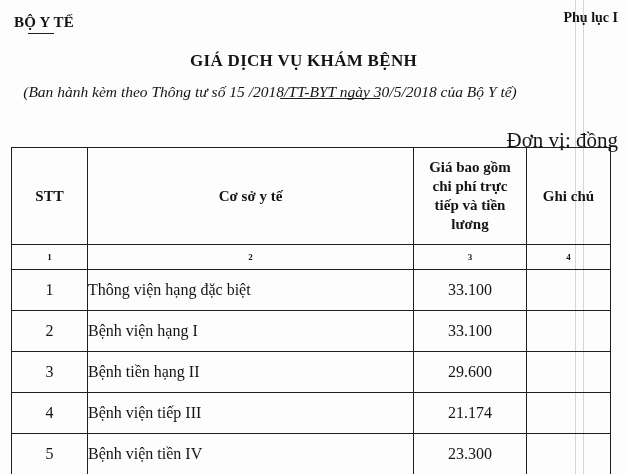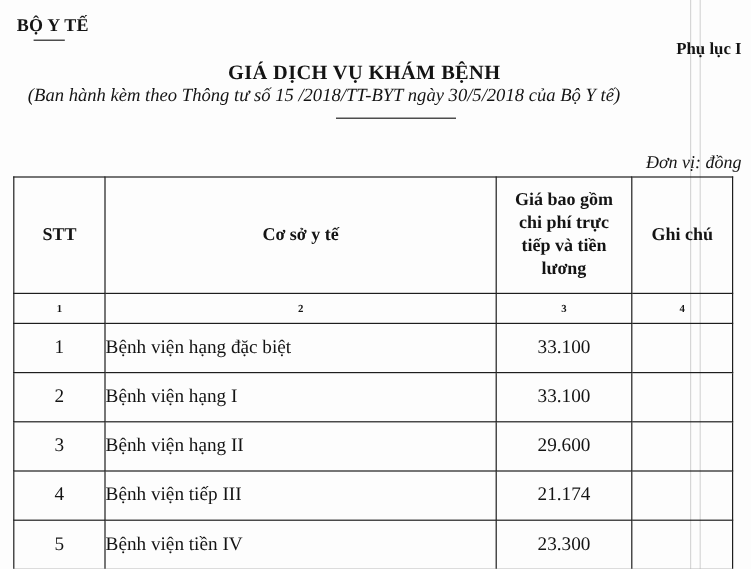--- a/index.html
+++ b/index.html
@@ -6,25 +6,25 @@
   body {
     width:626px; height:474px; overflow:hidden;
     background:#fdfdfd;
     font-family:"Liberation Serif", "DejaVu Serif", serif;
     color:#141414;
     position:relative;
   }
   .abs { position:absolute; }
   .org { left:14px; top:14px; font-weight:bold; font-size:15px; letter-spacing:0.2px; }
   .org-rule { left:28px; top:33px; width:26px; height:0; border-top:1.3px solid #222; }
-  .annex { right:8px; top:10px; font-weight:bold; font-size:14px;margin-top:24px; }
+  .annex { right:8px; top:10px; font-weight:bold; font-size:14px; }
   .title { left:0; width:607px; top:51px; text-align:center; font-weight:bold; font-size:17px; letter-spacing:0.3px; }
-  .subtitle { left:0; width:540px; top:71px; text-align:center; font-style:italic; font-size:15.5px; }
+  .subtitle { left:0; width:540px; top:83px; text-align:center; font-style:italic; font-size:15.5px; }
   .sub-rule { left:280px; top:98px; width:100px; height:0; border-top:1.3px solid #222; }
-  .unit { right:8px; top:128px; font-style:italic; font-size:15px; }
+  .unit { right:8px; top:128px; font-size:21px; }
   .ghost-line { top:0; height:474px; width:1px; background:#d6d6d6; }
 
   table.grid {
     position:absolute; left:11px; top:147px;
     border-collapse:collapse; table-layout:fixed;
     width:599px;
   }
   table.grid td, table.grid th {
     border:1.4px solid #1e1e1e;
     padding:0;
@@ -70,33 +70,33 @@
     <th class="h">Ghi chú</th>
   </tr>
   <tr class="num">
     <td>1</td>
     <td>2</td>
     <td>3</td>
     <td>4</td>
   </tr>
   <tr class="row">
     <td class="stt">1</td>
-    <td class="name">Bệnh viện hạng đặc biệt</td>
+    <td class="name">Thông viện hạng đặc biệt</td>
     <td class="price">33.100</td>
     <td></td>
   </tr>
   <tr class="row">
     <td class="stt">2</td>
     <td class="name">Bệnh viện hạng I</td>
     <td class="price">33.100</td>
     <td></td>
   </tr>
   <tr class="row">
     <td class="stt">3</td>
-    <td class="name">Bệnh viện hạng II</td>
+    <td class="name">Bệnh tiền hạng II</td>
     <td class="price">29.600</td>
     <td></td>
   </tr>
   <tr class="row">
     <td class="stt">4</td>
     <td class="name">Bệnh viện tiếp III</td>
     <td class="price">21.174</td>
     <td></td>
   </tr>
   <tr class="row">

